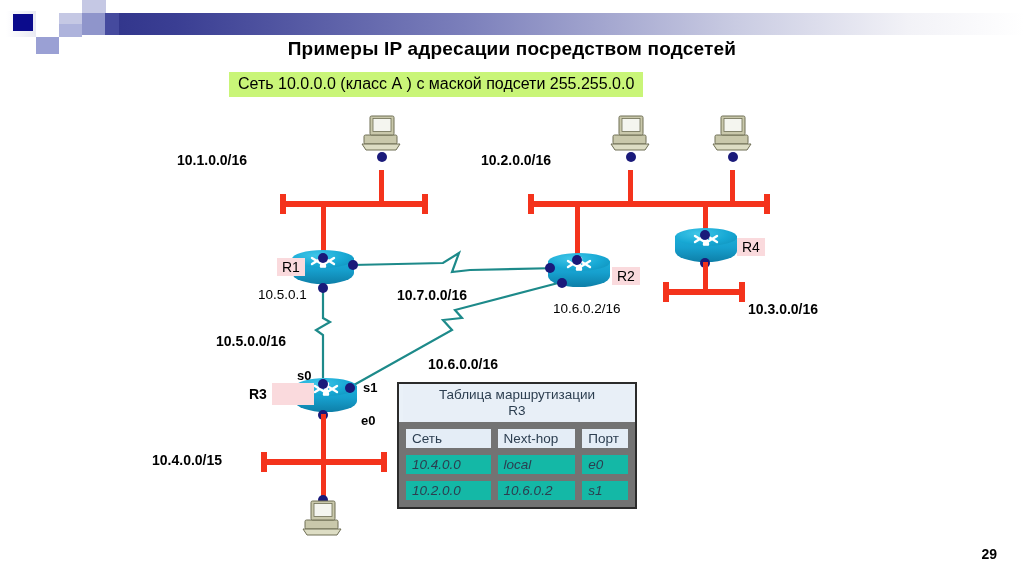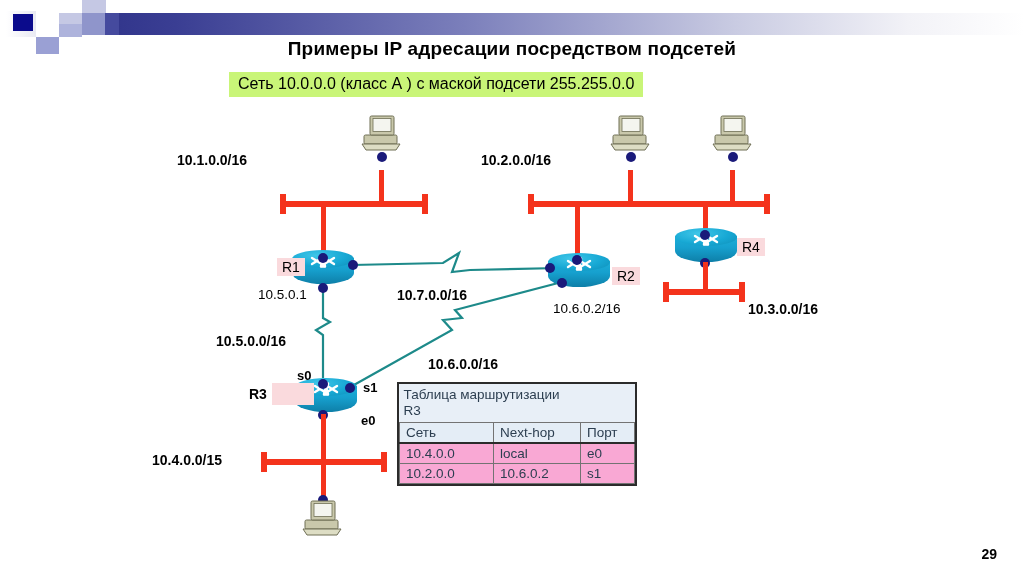--- a/index.html
+++ b/index.html
@@ -73,28 +73,28 @@
 
   
   .rtable{
     position:absolute;left:397px;top:382px;width:236px;
     border:2px solid #2b2b2b;background:#eaf1f8;
     border-collapse:collapse;
   }
   .rtable table{border-collapse:collapse;width:100%;}
   .rtable td{
     font-size:13.5px;color:#2c3e50;padding:2px 6px;
-    border:1px solid #737373;background:#e8eff7;
+    border:7px solid #737373;background:#e8eff7;
   }
   .rtable td.title-cell{
-    font-size:13.5px;border:none;background:#e8eff7;
+    text-align:center;font-size:13.5px;border:none;background:#e8eff7;
     padding:3px 4px 4px 4px;line-height:1.15;
   }
   .rtable tr.hdr td{background:#e4edf6;}
-  .rtable tr.body-row td{background:#f9a8d4;}
+  .rtable tr.body-row td{background:#14b8a6;font-style:italic;}
   .rtable tr.firstbody td{border-top:2px solid #2b2b2b;}
   .col-net{width:40%;}
   .col-nh{width:37%;}
   .col-port{width:23%;}
 
   .pagenum{position:absolute;right:27px;top:546px;font-size:14px;font-weight:bold;color:#000;}
 </style>
 </head>
 <body>
 

